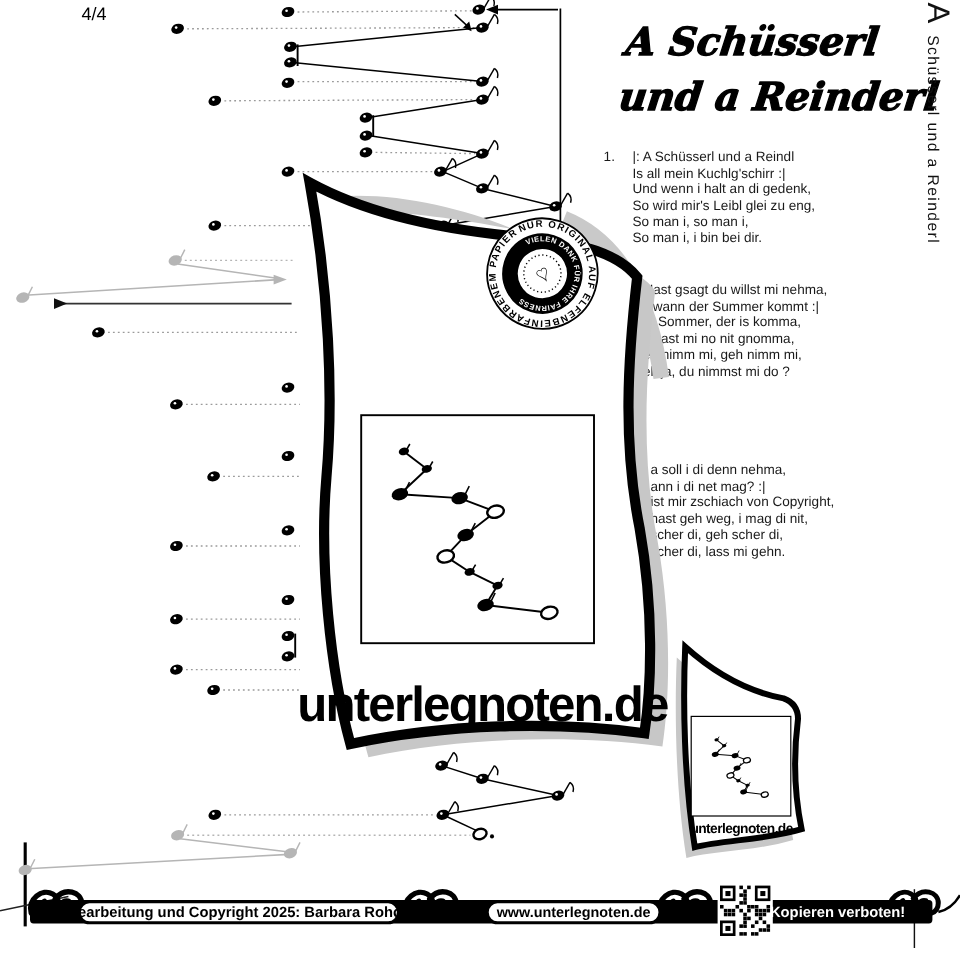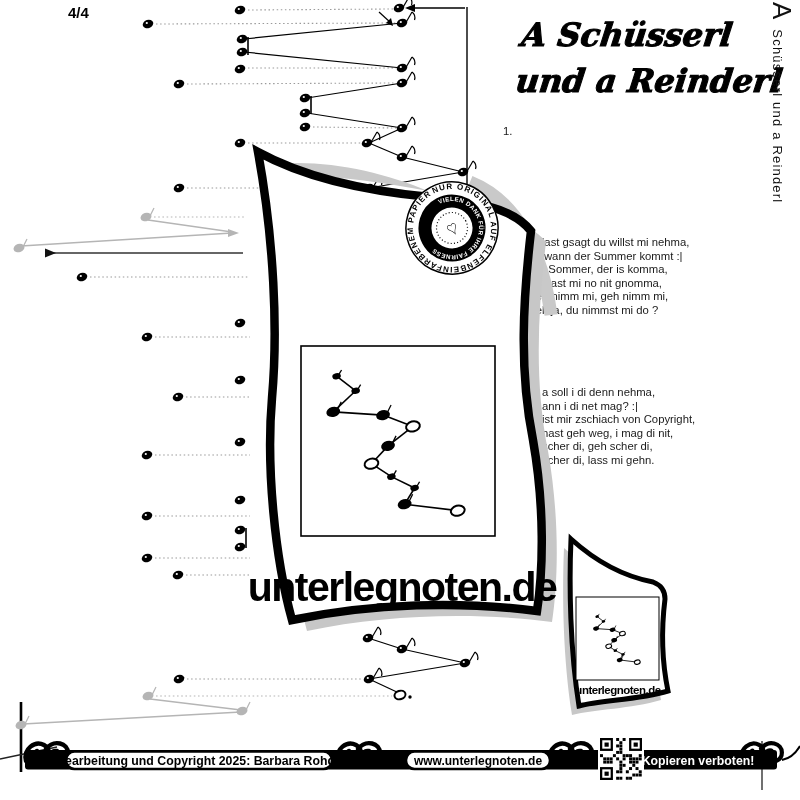--- a/index.html
+++ b/index.html
@@ -1,19 +1,19 @@
 <!DOCTYPE html>
 <html><head>
 <meta charset="utf-8">
 <style>
   html,body{margin:0;padding:0}
   body{width:800px;height:800px;position:relative;background:#fff;overflow:hidden;
        font-family:"Liberation Sans",sans-serif;color:#000}
   .abs{position:absolute}
-  #time-sig{left:68px;top:4px;font-size:15px;font-weight:bold;z-index:2}
+  #time-sig{left:68px;top:4px;font-size:15px;font-weight:normal;z-index:2}
   #title{left:519px;top:12px;z-index:2;font-family:"DejaVu Serif",serif;font-style:italic;
          font-weight:bold;font-size:32px;line-height:46px;transform:skewX(-7deg);
          -webkit-text-stroke:1.1px #000;white-space:nowrap}
   #side-title{left:797px;top:2px;z-index:2;transform-origin:0 0;transform:rotate(90deg);
               width:260px;display:flex;align-items:baseline;gap:10px;color:#111;white-space:nowrap}
   .side-initial{font-size:26px}
   .side-rest{font-size:13px;letter-spacing:1.2px}
   .verse{position:absolute;display:flex;gap:8px;font-size:11.3px;line-height:13.6px;
          color:#1a1a1a;z-index:2;white-space:nowrap}
   .vnum{width:16px}
@@ -198,20 +198,28 @@
   <div>und a Reinderl</div>
 </div>
 
 <div class="abs" id="side-title">
   <span class="side-initial">A</span>
   <span class="side-rest">Schüsserl und a Reinderl</span>
 </div>
 
 <div class="verse" style="left:503px;top:125px">
   <div class="vnum">1.</div>
+  <div>
+    <div>|: A Schüsserl und a Reindl</div>
+    <div>Is all mein Kuchlg'schirr :|</div>
+    <div>Und wenn i halt an di gedenk,</div>
+    <div>So wird mir's Leibl glei zu eng,</div>
+    <div>So man i, so man i,</div>
+    <div>So man i, i bin bei dir.</div>
+  </div>
 </div>
 
 <div class="verse" style="left:503px;top:236px">
   <div class="vnum">2.</div>
   <div>
     <div>|: Hast gsagt du willst mi nehma,</div>
     <div>Aft wann der Summer kommt :|</div>
     <div>Der Sommer, der is komma,</div>
     <div>Du hast mi no nit gnomma,</div>
     <div>Geh nimm mi, geh nimm mi,</div>

